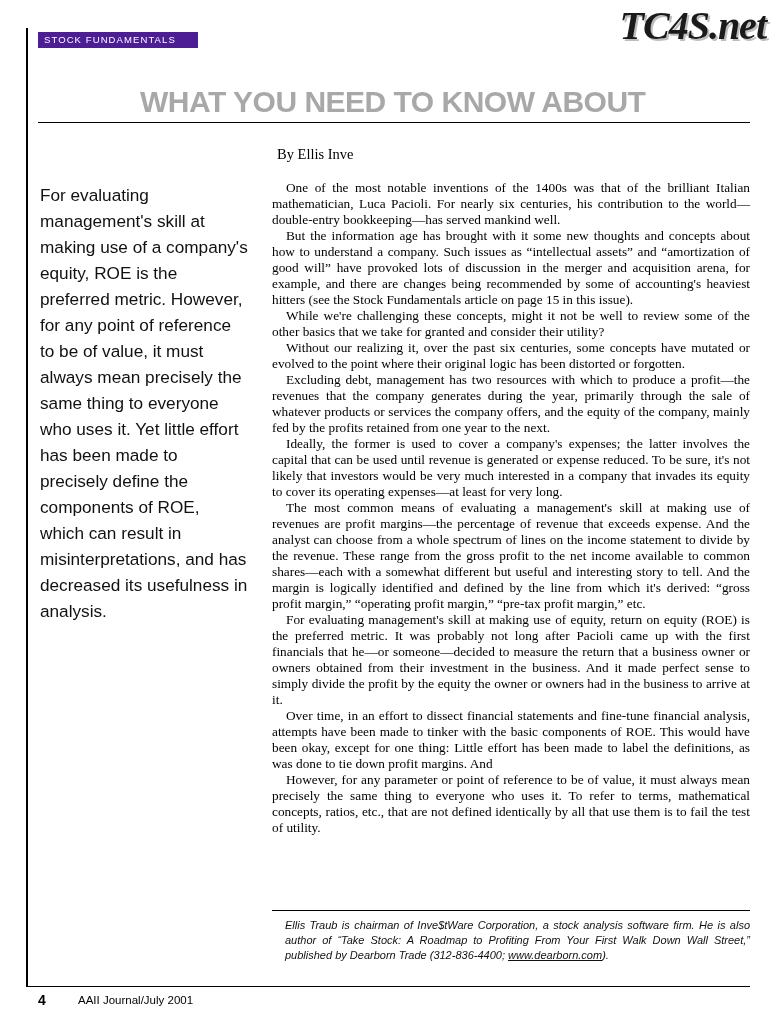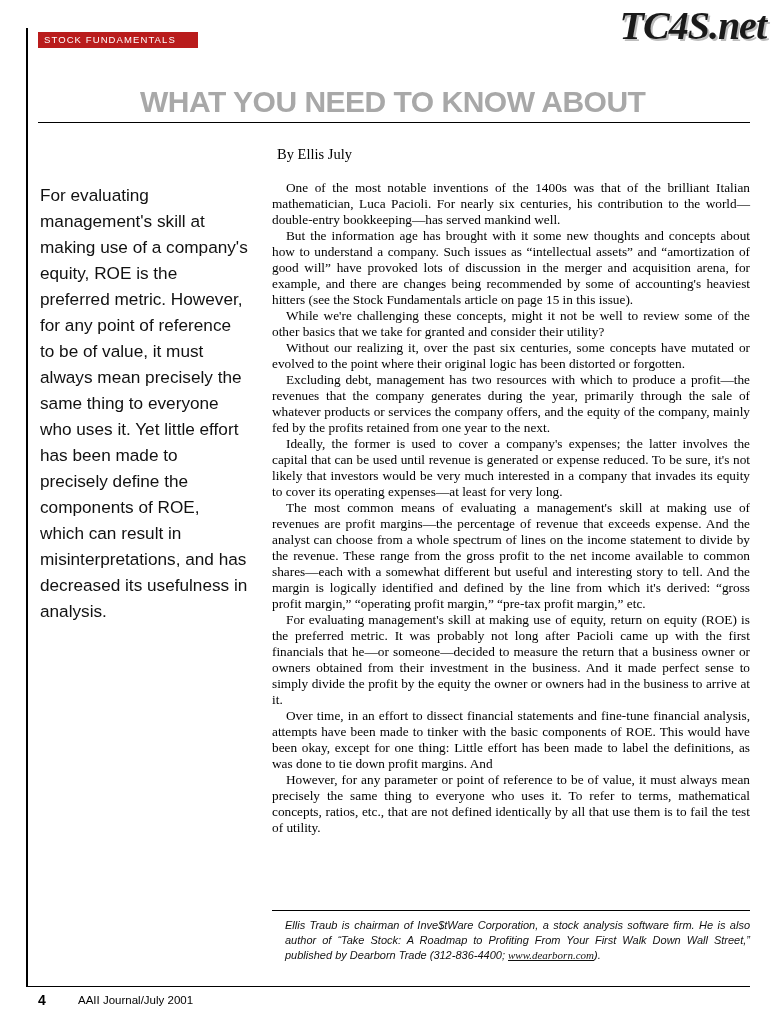--- a/index.html
+++ b/index.html
@@ -74,21 +74,21 @@
     opacity: 0.93;
   }
 
   
   .kicker {
     position: absolute;
     left: 38px;
     top: 32px;
     width: 160px;
     height: 16px;
-    background: #b91c1c;
+    background: #4c1d95;
   }
   .kicker span {
     display: block;
     font-family: "Liberation Sans", sans-serif;
     font-size: 9.5px;
     letter-spacing: 1.1px;
     color: #ffffff;
     padding: 2px 0 0 6px;
   }
   .headline {
@@ -178,21 +178,20 @@
     font-family: "Liberation Sans", sans-serif;
     font-style: italic;
     font-size: 11px;
     line-height: 15px;
     color: #111;
     text-align: justify;
   }
   .footnote a {
     color: #111;
     text-decoration: underline;
-    font-family: Liberation Serif, serif;
   }
 
   
   .footer-rule {
     position: absolute;
     left: 26px;
     top: 986px;
     width: 724px;
     height: 1px;
     background: #000;
@@ -222,21 +221,21 @@
 
   <div class="left-rule"></div>
 
   <div class="kicker">
     <span>STOCK FUNDAMENTALS</span>
   </div>
 
   <div class="subheadline">WHAT YOU NEED TO KNOW ABOUT</div>
   <div class="head-rule"></div>
 
-  <div class="byline">By Ellis July</div>
+  <div class="byline">By Ellis Inve</div>
 
   <div class="deck">For evaluating management's skill at making use of a company's equity, ROE is the preferred metric. However, for any point of reference to be of value, it must always mean precisely the same thing to everyone who uses it. Yet little effort has been made to precisely define the components of ROE, which can result in misinterpretations, and has decreased its usefulness in analysis.</div>
 
   <div class="body-col">
     <p>One of the most notable inventions of the 1400s was that of the brilliant Italian mathematician, Luca Pacioli. For nearly six centuries, his contribution to the world—double-entry bookkeeping—has served mankind well.</p>
     <p>But the information age has brought with it some new thoughts and concepts about how to understand a company. Such issues as “intellectual assets” and “amortization of good will” have provoked lots of discussion in the merger and acquisition arena, for example, and there are changes being recommended by some of accounting's heaviest hitters (see the Stock Fundamentals article on page 15 in this issue).</p>
     <p>While we're challenging these concepts, might it not be well to review some of the other basics that we take for granted and consider their utility?</p>
     <p>Without our realizing it, over the past six centuries, some concepts have mutated or evolved to the point where their original logic has been distorted or forgotten.</p>
     <p>Excluding debt, management has two resources with which to produce a profit—the revenues that the company generates during the year, primarily through the sale of whatever products or services the company offers, and the equity of the company, mainly fed by the profits retained from one year to the next.</p>
     <p>Ideally, the former is used to cover a company's expenses; the latter involves the capital that can be used until revenue is generated or expense reduced. To be sure, it's not likely that investors would be very much interested in a company that invades its equity to cover its operating expenses—at least for very long.</p>

